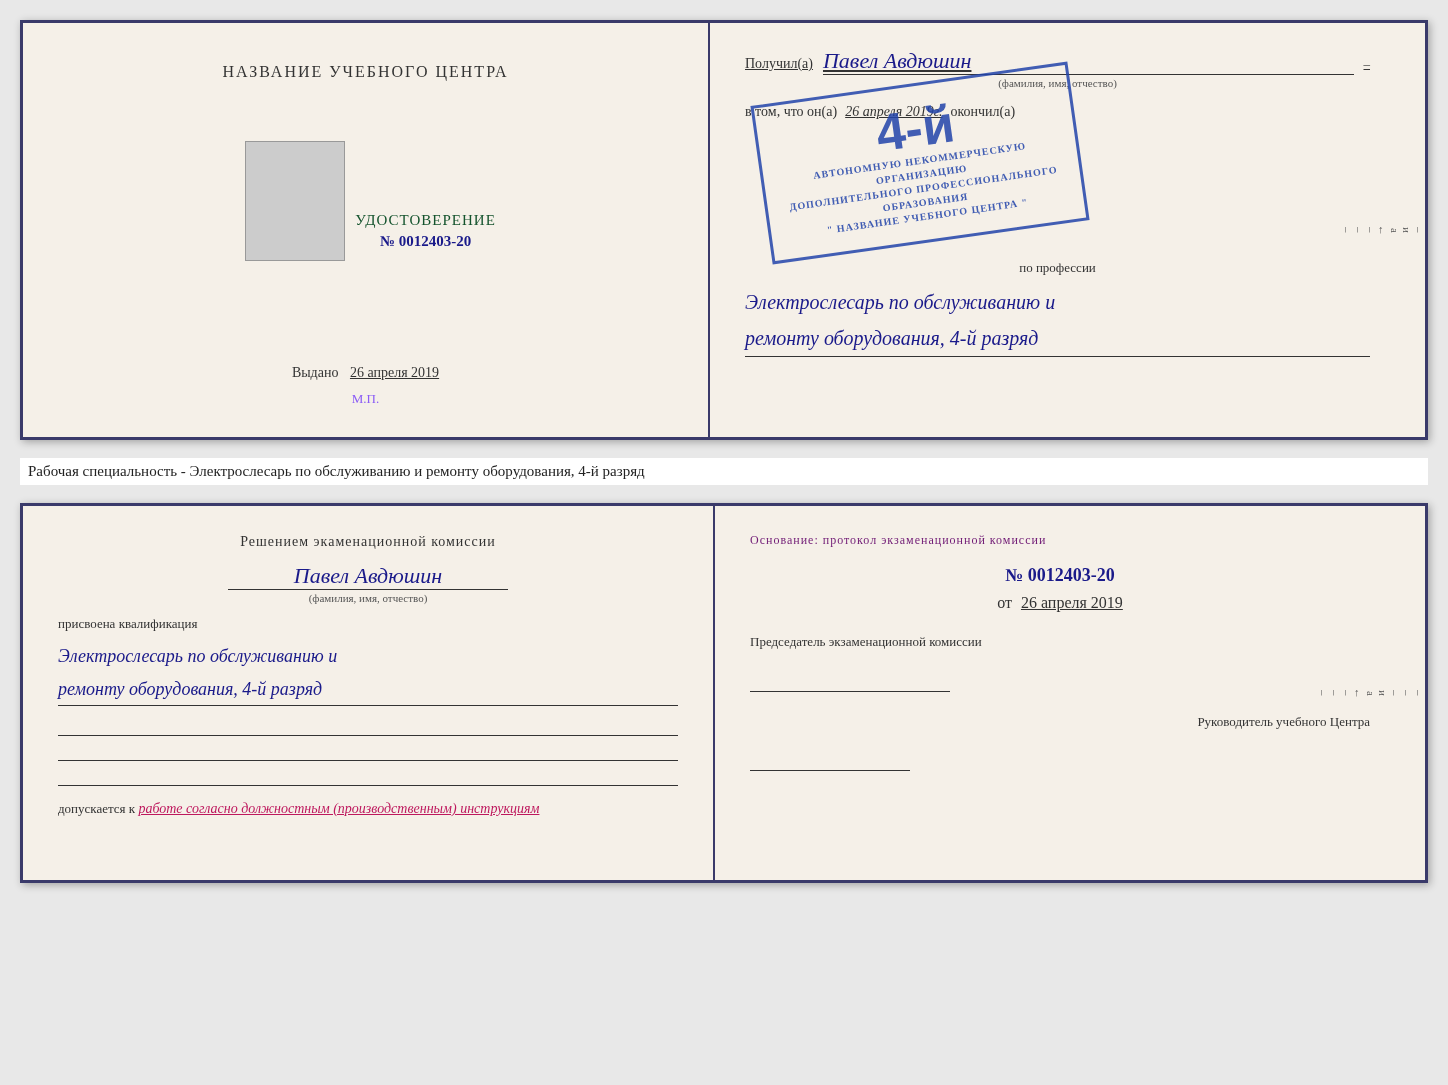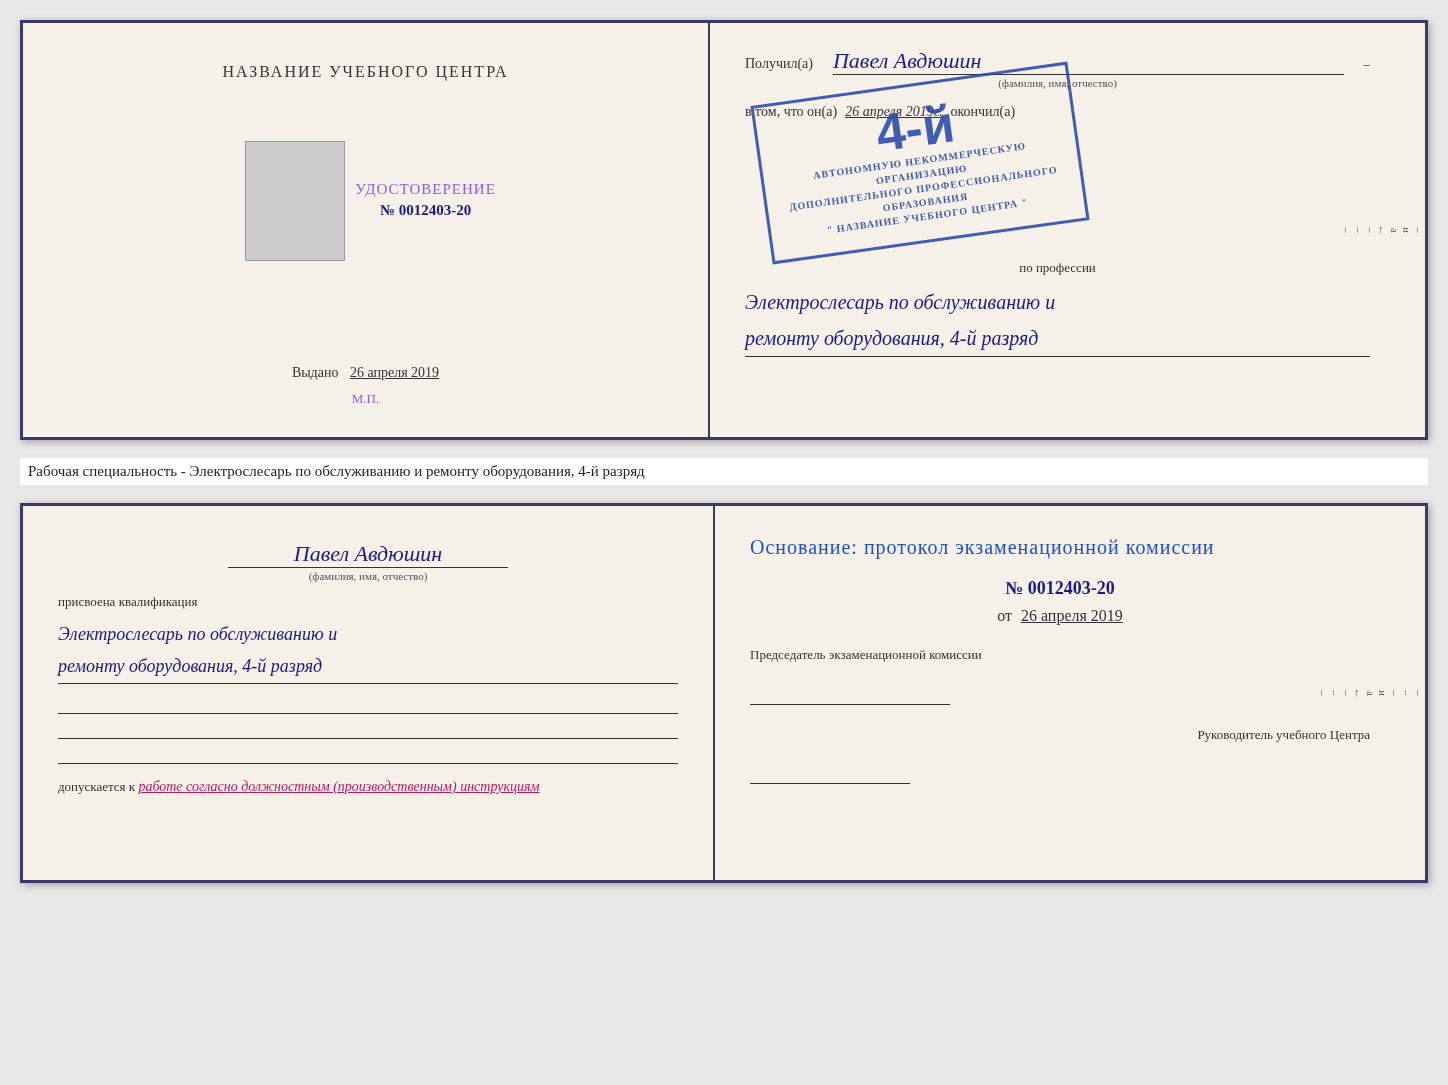--- a/index.html
+++ b/index.html
@@ -61,22 +61,22 @@
       color: #333;
       text-transform: uppercase;
       margin-bottom: 20px;
     }
 
     .cert-word {
       text-align: left;
       font-size: 15px;
       letter-spacing: 1px;
       text-transform: uppercase;
-      color: #8b5cf6;
-      margin-top: 60px;
+      color: #14532d;
+      margin-top: 91px;
     }
 
     .cert-number {
       text-align: center;
       font-size: 15px;
       font-weight: bold;
       color: #1a1a8a;
       margin-top: 4px;
     }
 
@@ -108,23 +108,24 @@
     }
 
     
     .top-right {
       padding: 25px 35px 20px 35px;
     }
 
     .recipient-line {
       display: flex;
       align-items: baseline;
-      gap: 20px;
-      font-size: 14px;
-      color: #333;
+      gap: 10px;
+      font-size: 14px;
+      color: #333;
+      text-decoration: underline;
     }
 
     .handwritten-name {
       font-family: 'Segoe UI', cursive;
       font-size: 22px;
       color: #1a1a8a;
       font-style: italic;
       border-bottom: 1px solid #333;
       flex: 1;
     }
@@ -287,23 +288,23 @@
       font-style: italic;
       text-decoration: underline;
     }
 
     
     .bottom-right {
       padding: 25px 35px;
     }
 
     .basis-text {
-      font-size: 20px;
+      font-size: 12px;
       letter-spacing: 1px;
-      color: #1d4ed8;
+      color: #701a75;
       line-height: 1.6;
     }
 
     .protocol-number {
       font-size: 18px;
       font-weight: bold;
       color: #1a1a8a;
       text-align: center;
       margin-top: 15px;
     }
@@ -447,20 +448,21 @@
       <span>–</span>
     </div>
   </div>
 
   <div class="middle-text">Рабочая специальность - Электрослесарь по обслуживанию и ремонту оборудования, 4-й разряд</div>
 
   <div class="certificate-bottom">
 
     <div class="cert-panel cert-panel-left bottom-left">
 
+      <div class="decision-text">Решением экаменационной комиссии</div>
 
       <div style="text-align:center; margin-top: 10px;">
         <span class="handwritten-name2">Павел Авдюшин</span>
         <span class="small-label">(фамилия, имя, отчество)</span>
       </div>
 
       <div class="qualification-text">присвоена квалификация</div>
 
       <div class="handwritten-qual">
         <div>Электрослесарь по обслуживанию и</div>

